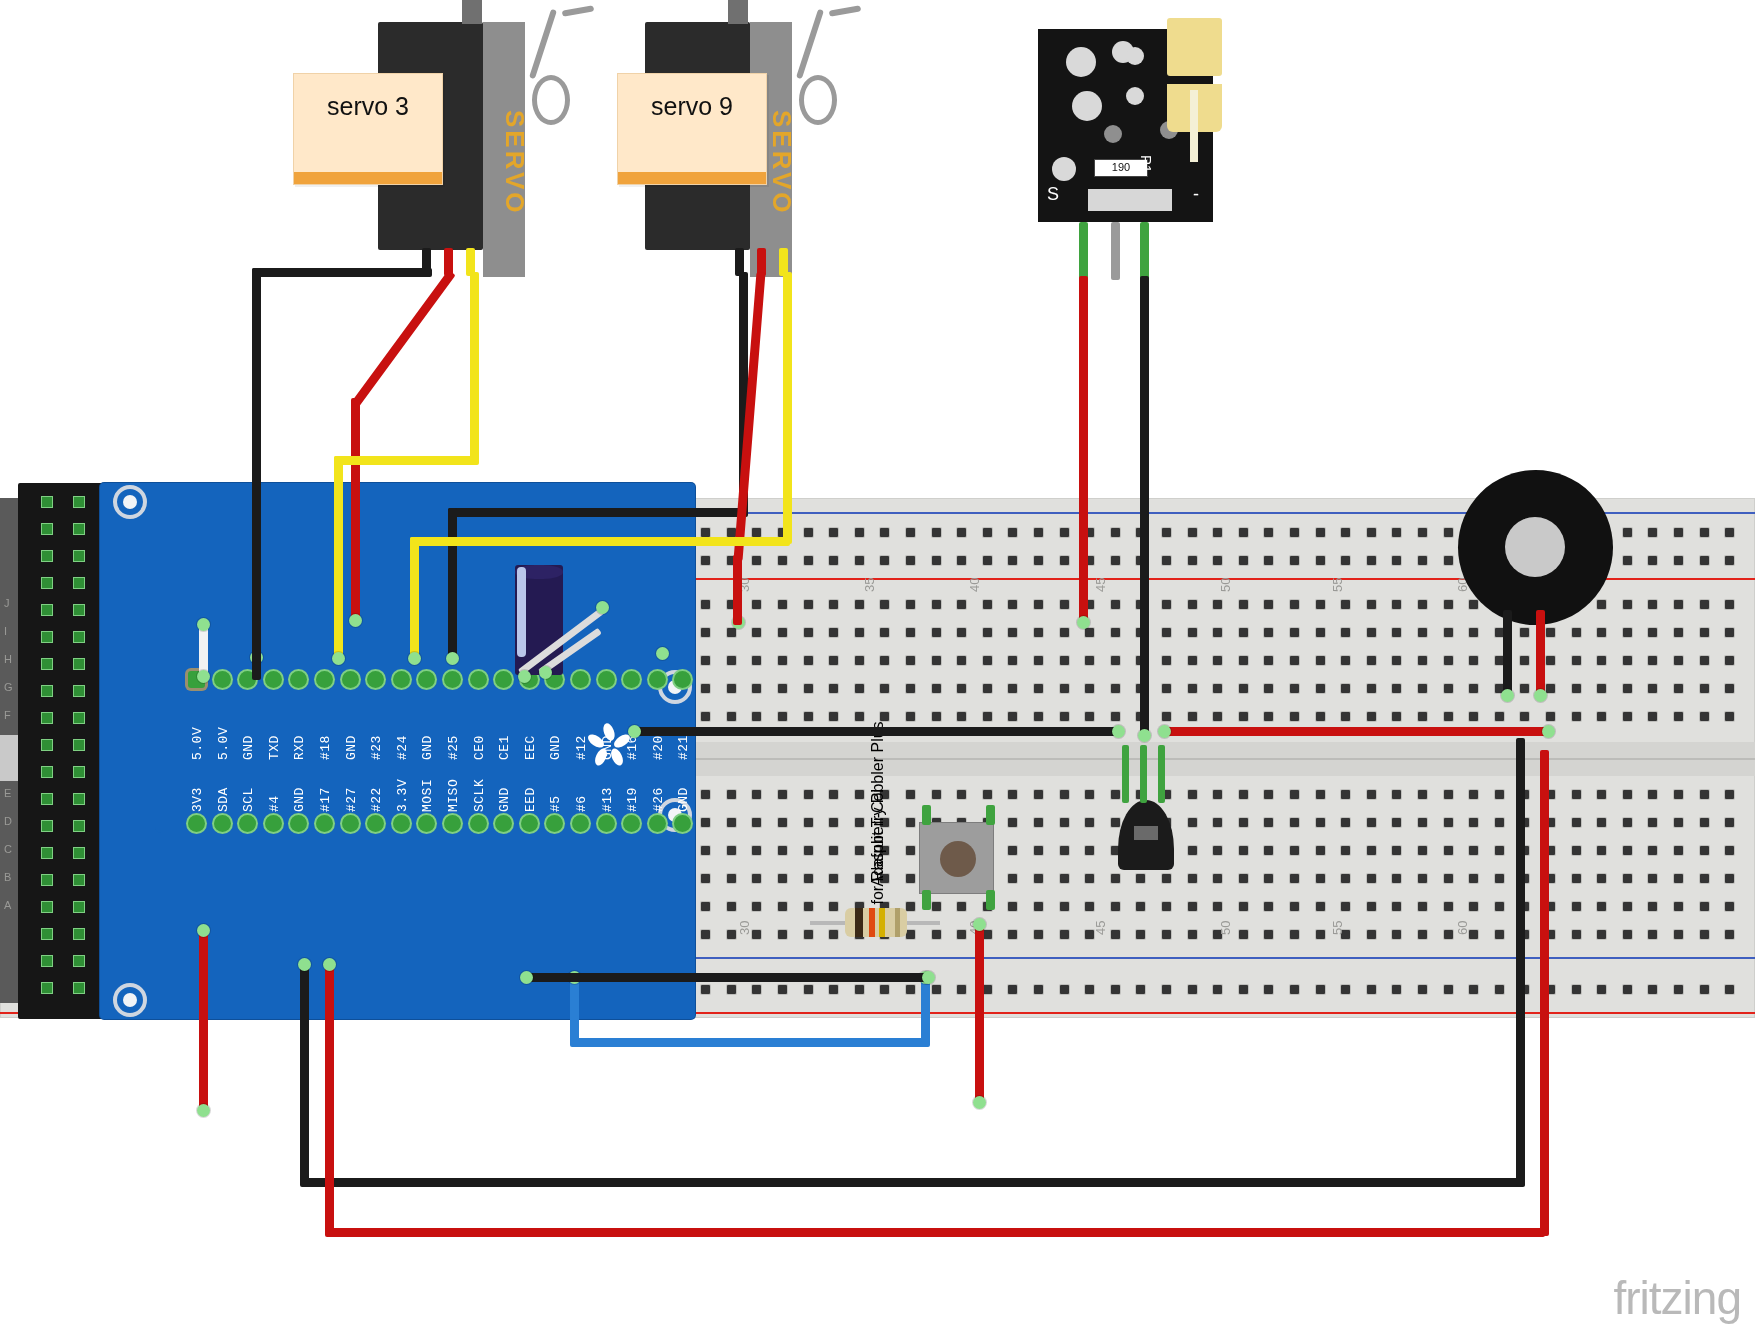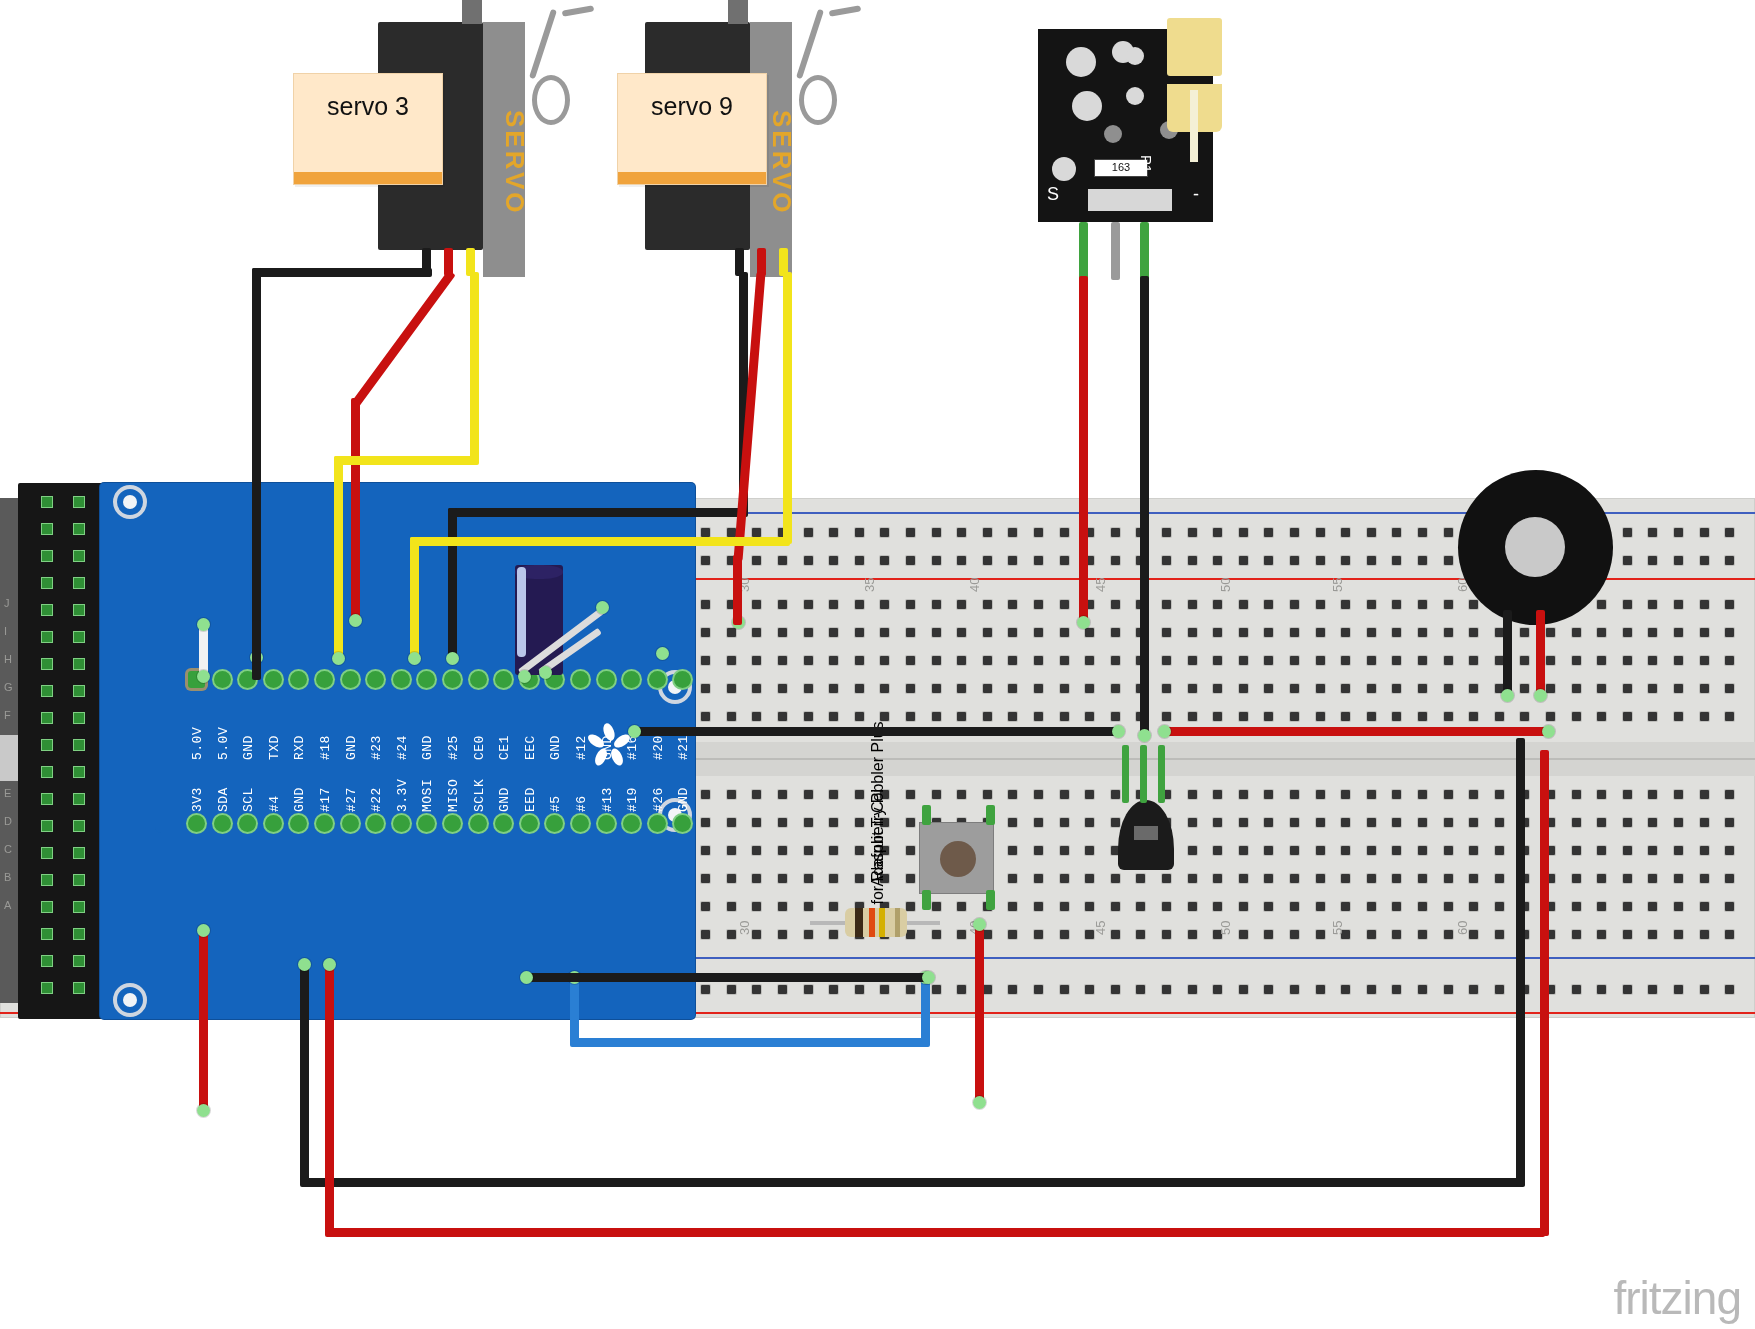--- a/index.html
+++ b/index.html
@@ -1276,21 +1276,21 @@
   <div class="laser abs" style="left:1038px;top:29px;width:175px;height:193px;">
      <div class="lhole" style="left:28px;top:18px;width:30px;height:30px;"></div>
      <div class="lhole" style="left:74px;top:12px;width:22px;height:22px;"></div>
      <div class="lhole" style="left:34px;top:62px;width:30px;height:30px;"></div>
      <div class="lhole" style="left:88px;top:58px;width:18px;height:18px;"></div>
      <div class="lsm" style="left:66px;top:96px;width:18px;height:18px;"></div>
      <div class="lsm" style="left:122px;top:92px;width:18px;height:18px;"></div>
      <div class="lhole" style="left:14px;top:128px;width:24px;height:24px;"></div>
      <div class="lhole" style="left:88px;top:18px;width:18px;height:18px;"></div>
      <div class="res" style="left:56px;top:130px;width:52px;height:16px;">
-        <span>163</span>
+        <span>190</span>
      </div>
      <div class="ltxt" style="left:116px;top:126px;transform:rotate(90deg);transform-origin:0 0;font-size:14px;">R1</div>
      <div class="ltxt" style="left:9px;top:155px;">S</div>
      <div class="ltxt" style="left:155px;top:155px;">-</div>
      <div class="abs" style="left:50px;top:160px;width:84px;height:22px;background:#d7d7d7;"></div>
   </div>
   <div class="diode-top abs" style="left:1167px;top:18px;width:55px;height:58px;"></div>
   <div class="diode-bot abs" style="left:1167px;top:84px;width:55px;height:48px;"></div>
   <div class="diode-fil abs" style="left:1190px;top:90px;width:8px;height:72px;"></div>
 

